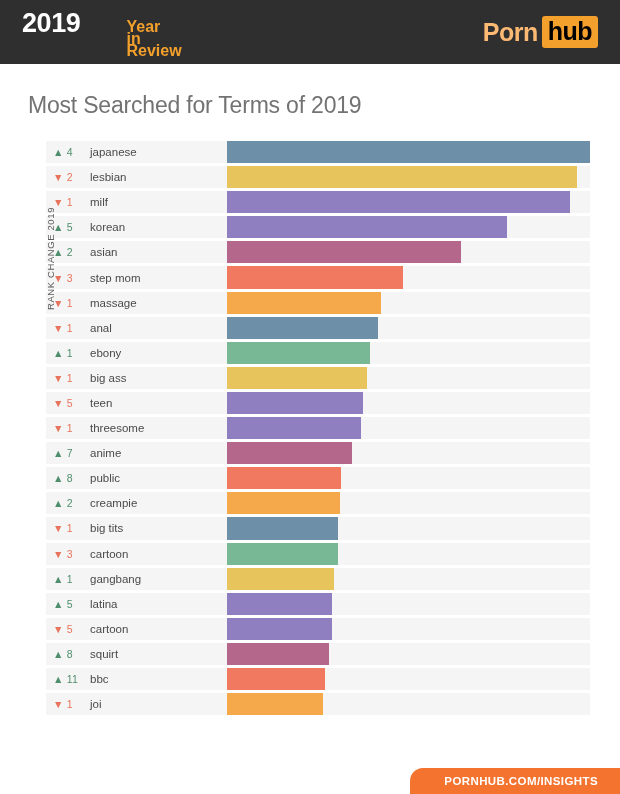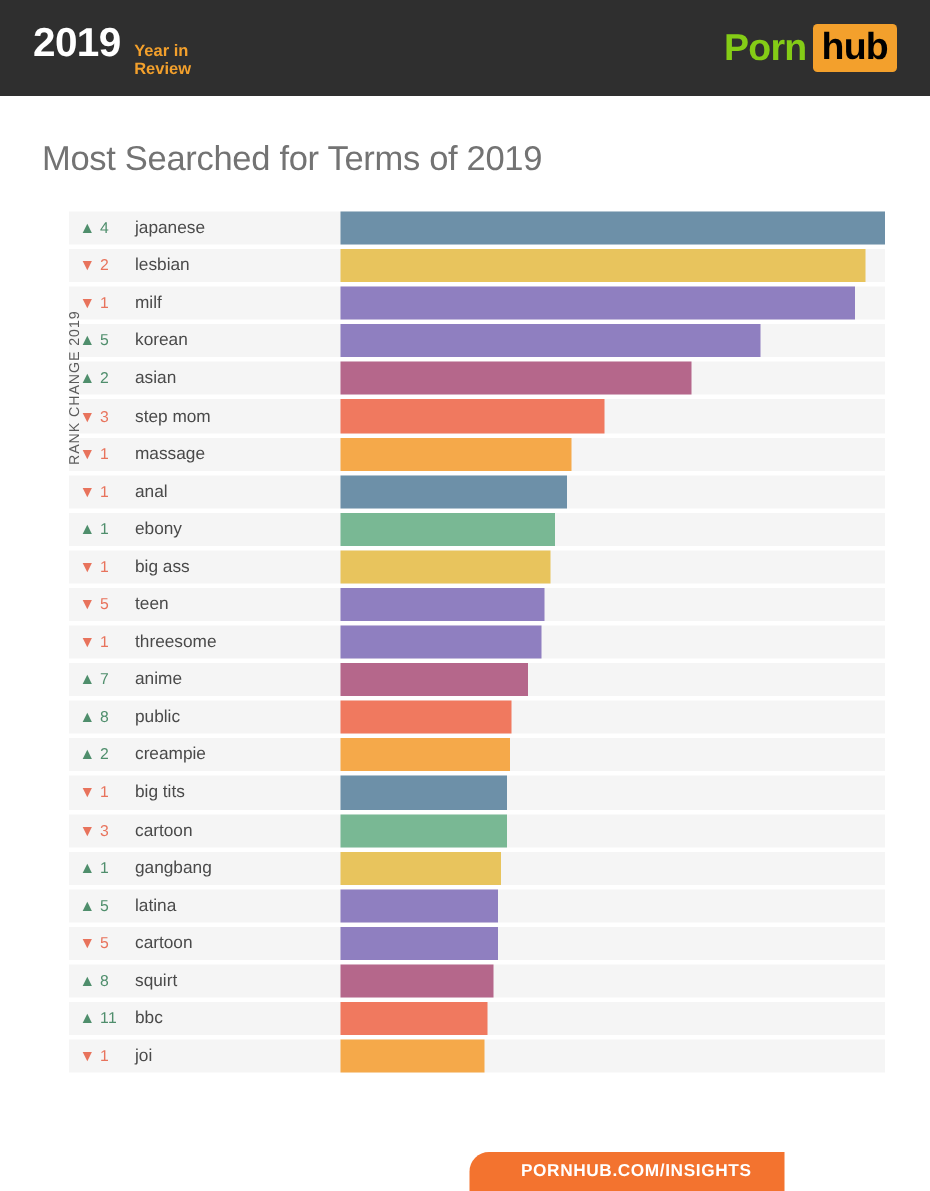--- a/index.html
+++ b/index.html
@@ -32,34 +32,35 @@
     gap: 9px;
   }
   .year {
     color: #ffffff;
     font-size: 27px;
     font-weight: bold;
     letter-spacing: -0.4px;
   }
   .yir {
     color: #f3a02c;
-    font-size: 11px;
+    font-size: 16px;
     font-weight: bold;
     line-height: 12px;
     max-width: 46px;
+    margin-left: 37px;
   }
   .yir .l2 { display: block; }
   .logo {
     display: flex;
     align-items: center;
     font-size: 25px;
     font-weight: bold;
     letter-spacing: -0.5px;
   }
-  .logo .porn { color: #84cc16; }
+  .logo .porn { color: #fdba74; }
   .logo .hub {
     color: #000000;
     background: #f3a02c;
     padding: 1px 6px 2px 6px;
     margin-left: 4px;
     border-radius: 3px;
   }
 
   
   .title {
@@ -129,21 +130,21 @@
   .bar {
     height: 22.1px;
     border-radius: 0;
   }
 
   
   .footer {
     position: absolute;
     left: 0;
     bottom: 0;
-    width: 523px;
+    width: 620px;
     height: 34px;
   }
   .footer-bar {
     position: absolute;
     right: 0;
     bottom: 0;
     height: 26px;
     background: #f3732f;
     color: #ffffff;
     font-size: 11.5px;

